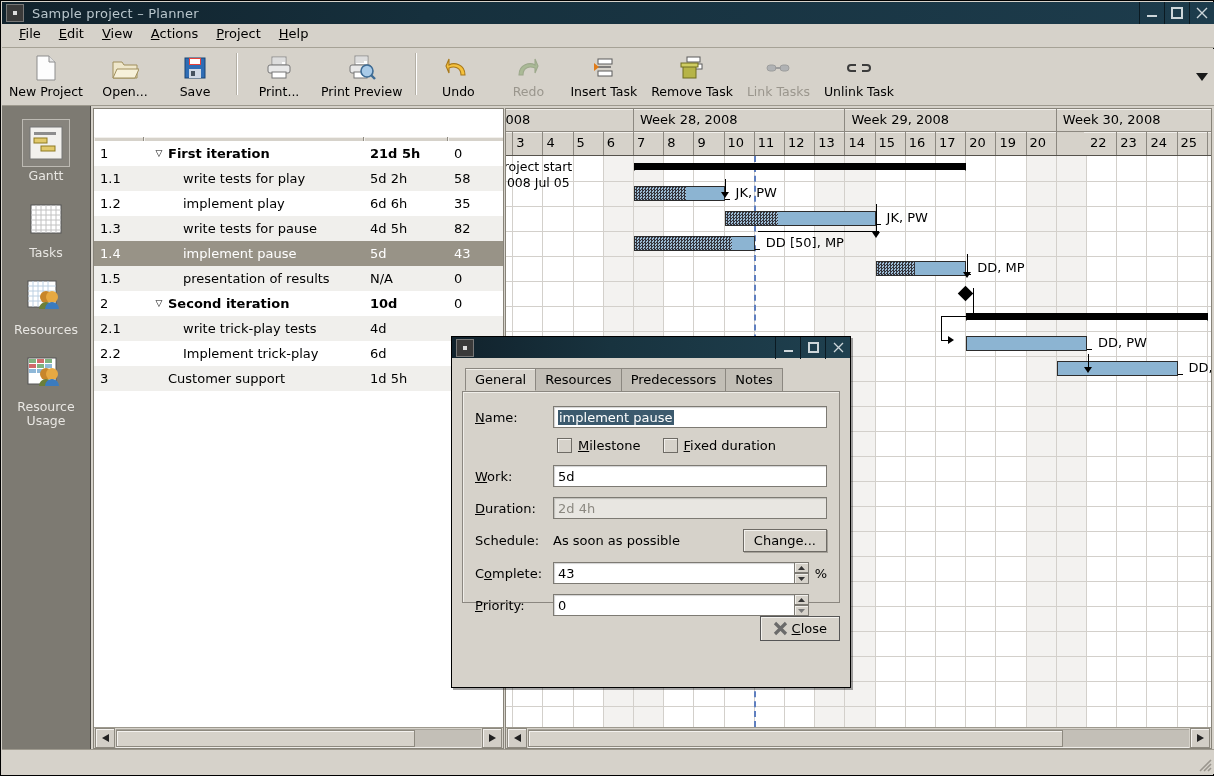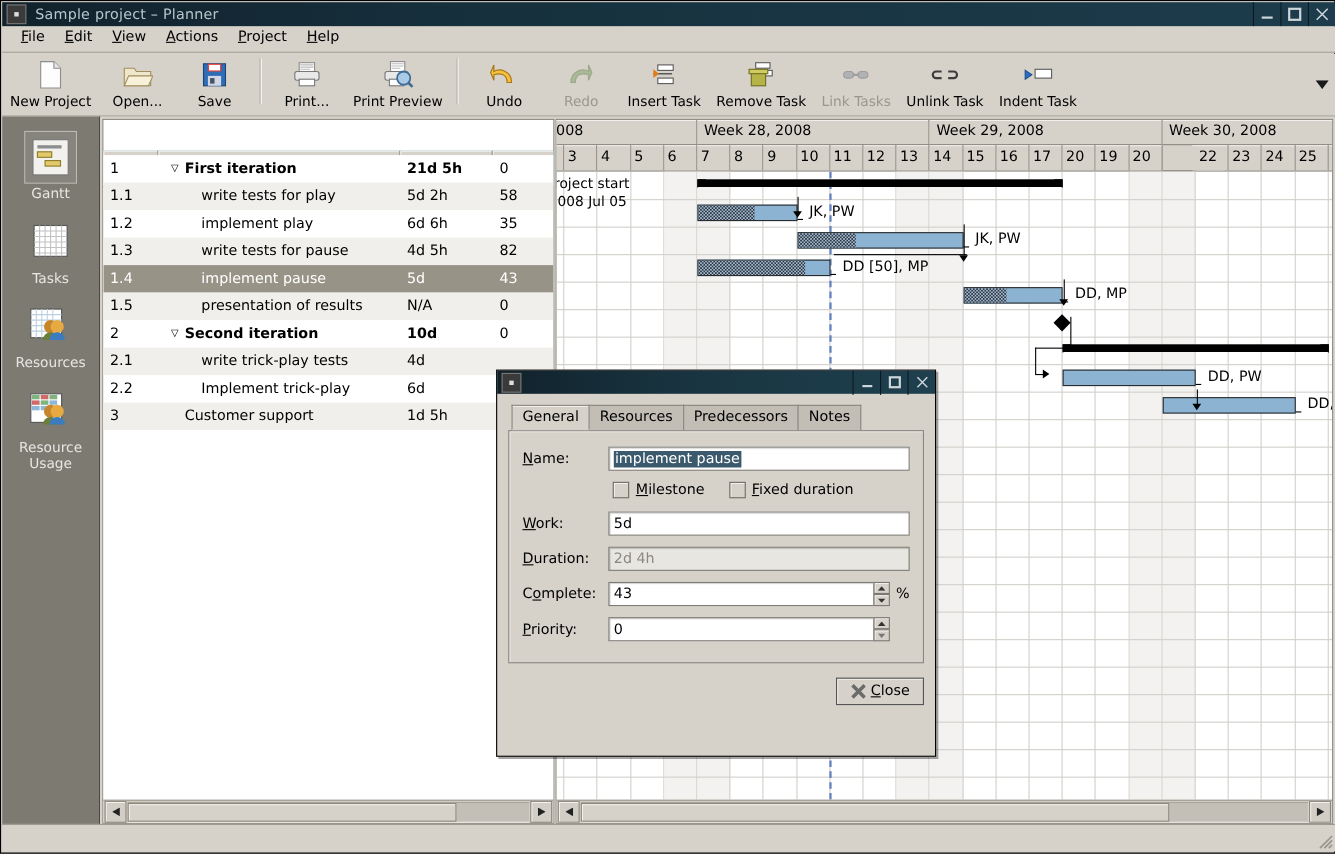--- a/index.html
+++ b/index.html
@@ -314,29 +314,20 @@
     <div class="tool">
       <div class="ico">
         <svg width="30" height="28">
             <path d="M12 11 h-5 a3 3 0 0 0 0 6 h5" fill="none" stroke="#3c3c3c" stroke-width="2"></path>
             <path d="M18 11 h5 a3 3 0 0 1 0 6 h-5" fill="none" stroke="#3c3c3c" stroke-width="2"></path>
           </svg>
       </div>
       <div class="lab">Unlink Task</div>
     </div>
 
-    <div class="tool">
-      <div class="ico">
-        <svg width="30" height="28">
-            <path d="M3 10 l0 8 l6 -4 z" fill="#2b6fc4" stroke="#1b4d8f"></path>
-            <rect x="12" y="9" width="15" height="8" fill="#fff" stroke="#5a5a5a"></rect>
-          </svg>
-      </div>
-      <div class="lab">Indent Task</div>
-    </div>
 
     <div class="tarrow">
       <svg width="12" height="8">
           <path d="M0 0 L12 0 L6 8 z" fill="#1a1a1a"></path>
         </svg>
     </div>
   </div>
 
   <div class="sidebar">
     <div class="side-item sel">
@@ -724,20 +715,25 @@
         <div class="frow">
           <div class="flabel"><u>W</u>ork:</div>
           <div class="ftext">5d</div>
         </div>
 
         <div class="frow">
           <div class="flabel"><u>D</u>uration:</div>
           <div class="ftext dim">2d 4h</div>
         </div>
 
+        <div class="frow">
+          <div class="flabel">Schedule:</div>
+          <div class="static">As soon as possible</div>
+          <div class="btn">Change...</div>
+        </div>
 
         <div class="frow">
           <div class="flabel">C<u>o</u>mplete:</div>
           <div class="ftext">43</div>
           <div class="spin">
             <div>
                 <svg width="7" height="4">
                   <path d="M0 4 L7 4 L3.5 0 z" fill="#333"></path>
                 </svg>
               </div>

